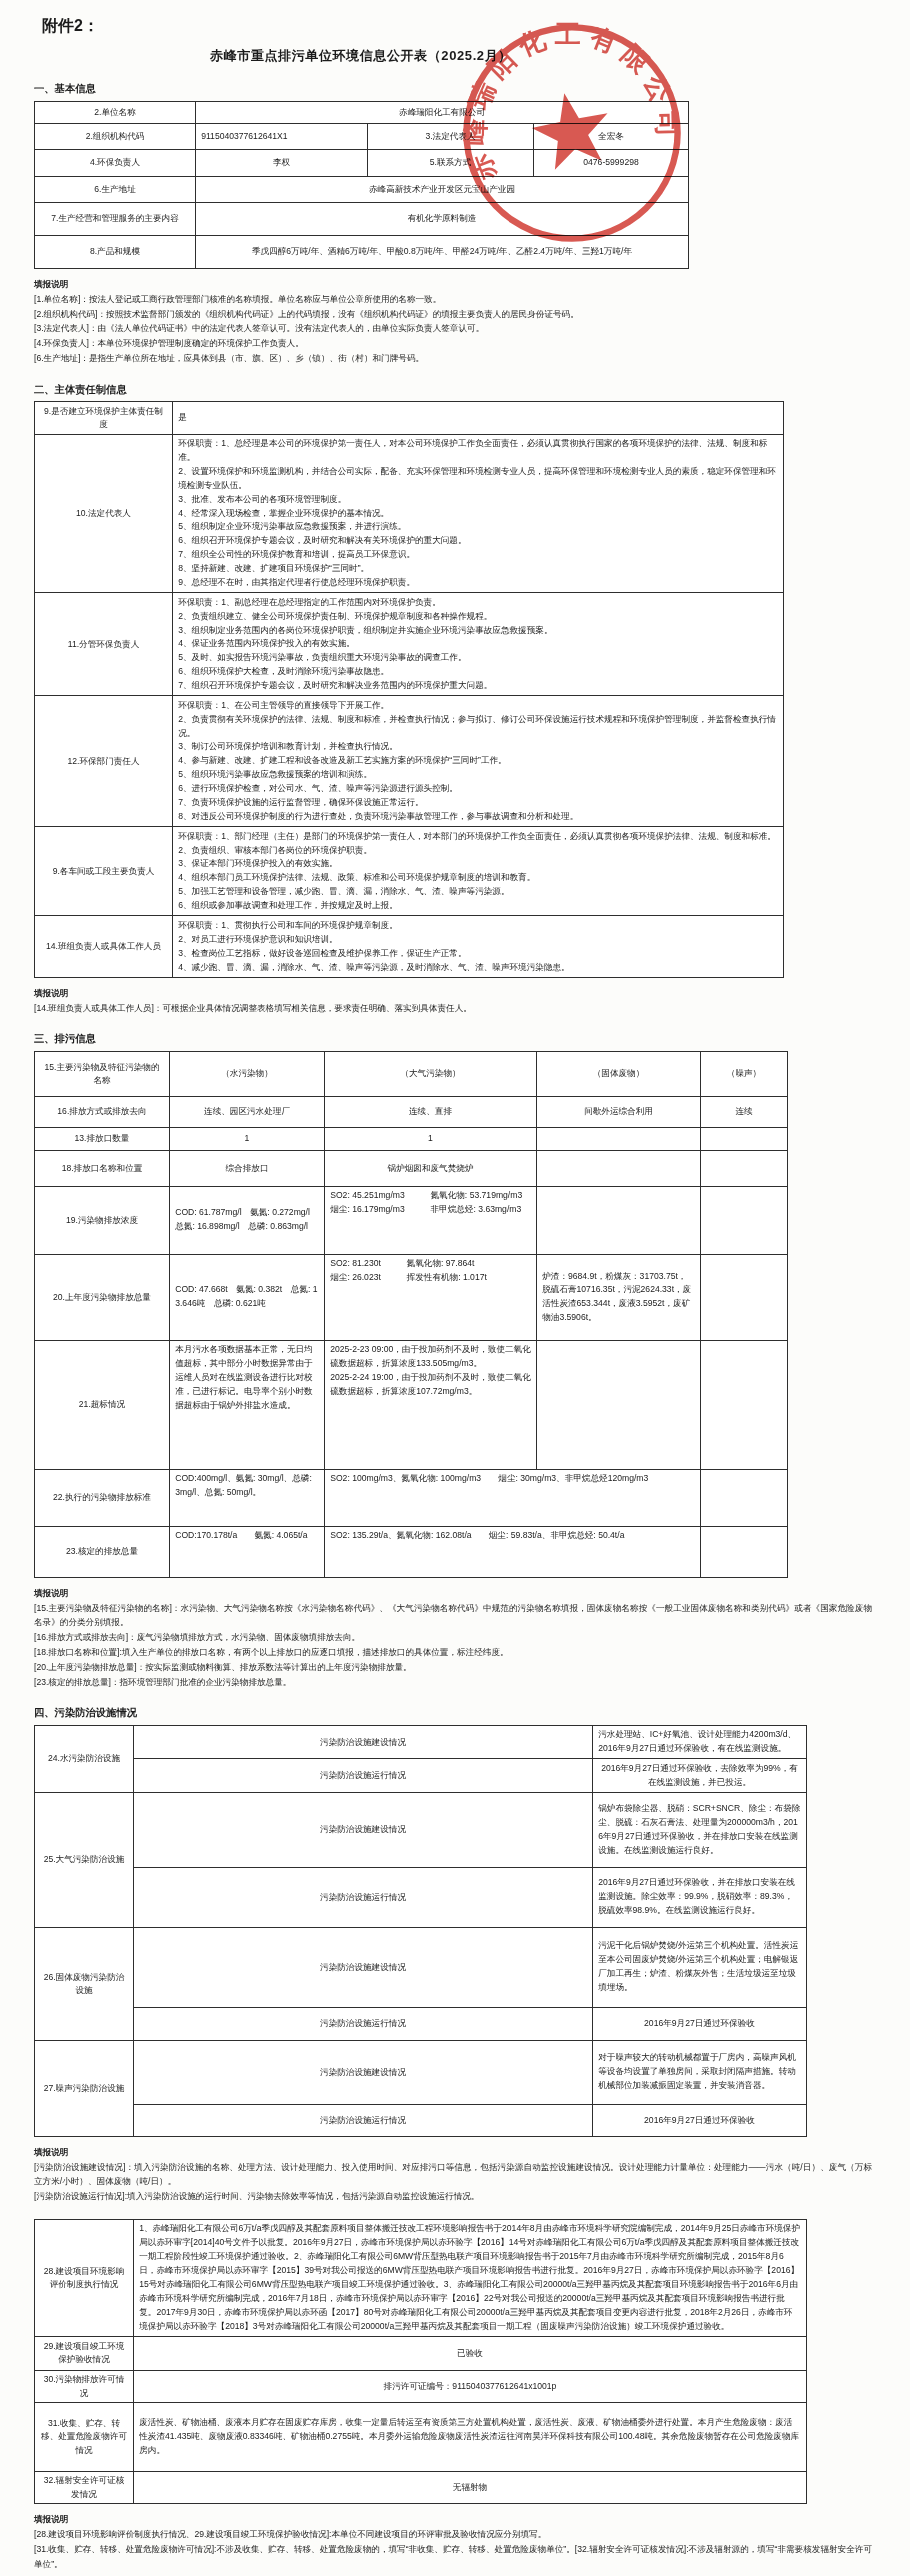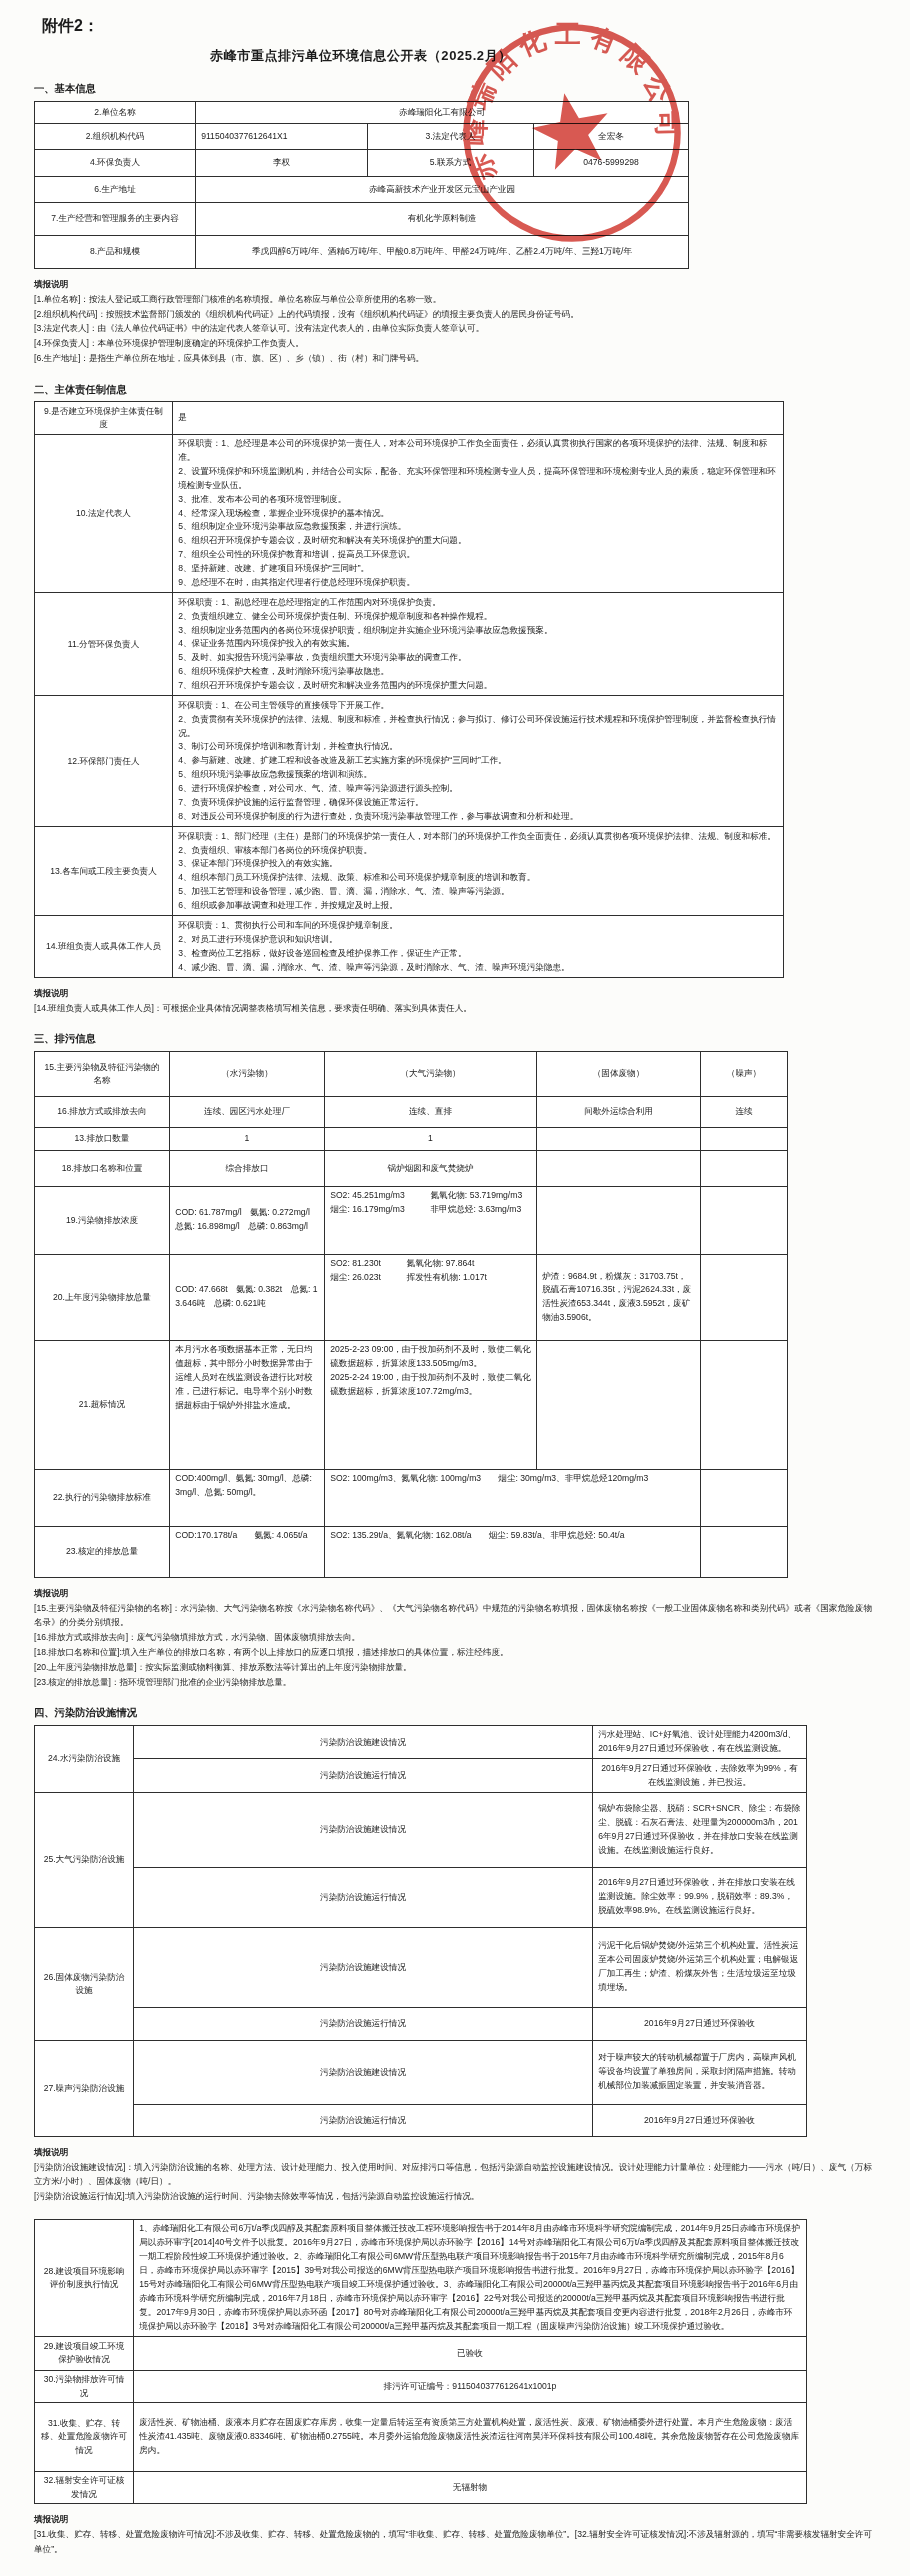--- a/index.html
+++ b/index.html
@@ -151,21 +151,21 @@
       <td class="pre">环保职责：1、在公司主管领导的直接领导下开展工作。
 2、负责贯彻有关环境保护的法律、法规、制度和标准，并检查执行情况；参与拟订、修订公司环保设施运行技术规程和环境保护管理制度，并监督检查执行情况。
 3、制订公司环境保护培训和教育计划，并检查执行情况。
 4、参与新建、改建、扩建工程和设备改造及新工艺实施方案的环境保护“三同时”工作。
 5、组织环境污染事故应急救援预案的培训和演练。
 6、进行环境保护检查，对公司水、气、渣、噪声等污染源进行源头控制。
 7、负责环境保护设施的运行监督管理，确保环保设施正常运行。
 8、对违反公司环境保护制度的行为进行查处，负责环境污染事故管理工作，参与事故调查和分析和处理。</td>
     </tr>
     <tr>
-      <td class="lbl">13.各车间或工段主要负责人</td>
+      <td class="lbl">9.各车间或工段主要负责人</td>
       <td class="pre">环保职责：1、部门经理（主任）是部门的环境保护第一责任人，对本部门的环境保护工作负全面责任，必须认真贯彻各项环境保护法律、法规、制度和标准。
 2、负责组织、审核本部门各岗位的环境保护职责。
 3、保证本部门环境保护投入的有效实施。
 4、组织本部门员工环境保护法律、法规、政策、标准和公司环境保护规章制度的培训和教育。
 5、加强工艺管理和设备管理，减少跑、冒、滴、漏，消除水、气、渣、噪声等污染源。
 6、组织或参加事故调查和处理工作，并按规定及时上报。</td>
     </tr>
     <tr>
       <td class="lbl">14.班组负责人或具体工作人员</td>
       <td class="pre">环保职责：1、贯彻执行公司和车间的环境保护规章制度。
@@ -344,17 +344,18 @@
     </tr>
     <tr style="height:29px">
       <td class="lbl">32.辐射安全许可证核发情况</td>
       <td class="c">无辐射物</td>
     </tr>
   </tbody>
     </table>
 
   <div class="notes">
     <div class="nt">填报说明</div>
+    <p>[28.建设项目环境影响评价制度执行情况、29.建设项目竣工环境保护验收情况]:本单位不同建设项目的环评审批及验收情况应分别填写。</p>
     <p>[31.收集、贮存、转移、处置危险废物许可情况]:不涉及收集、贮存、转移、处置危险废物的，填写“非收集、贮存、转移、处置危险废物单位”。[32.辐射安全许可证核发情况]:不涉及辐射源的，填写“非需要核发辐射安全许可单位”。</p>
   </div>
 
 </div>
 
 
 </body></html>

